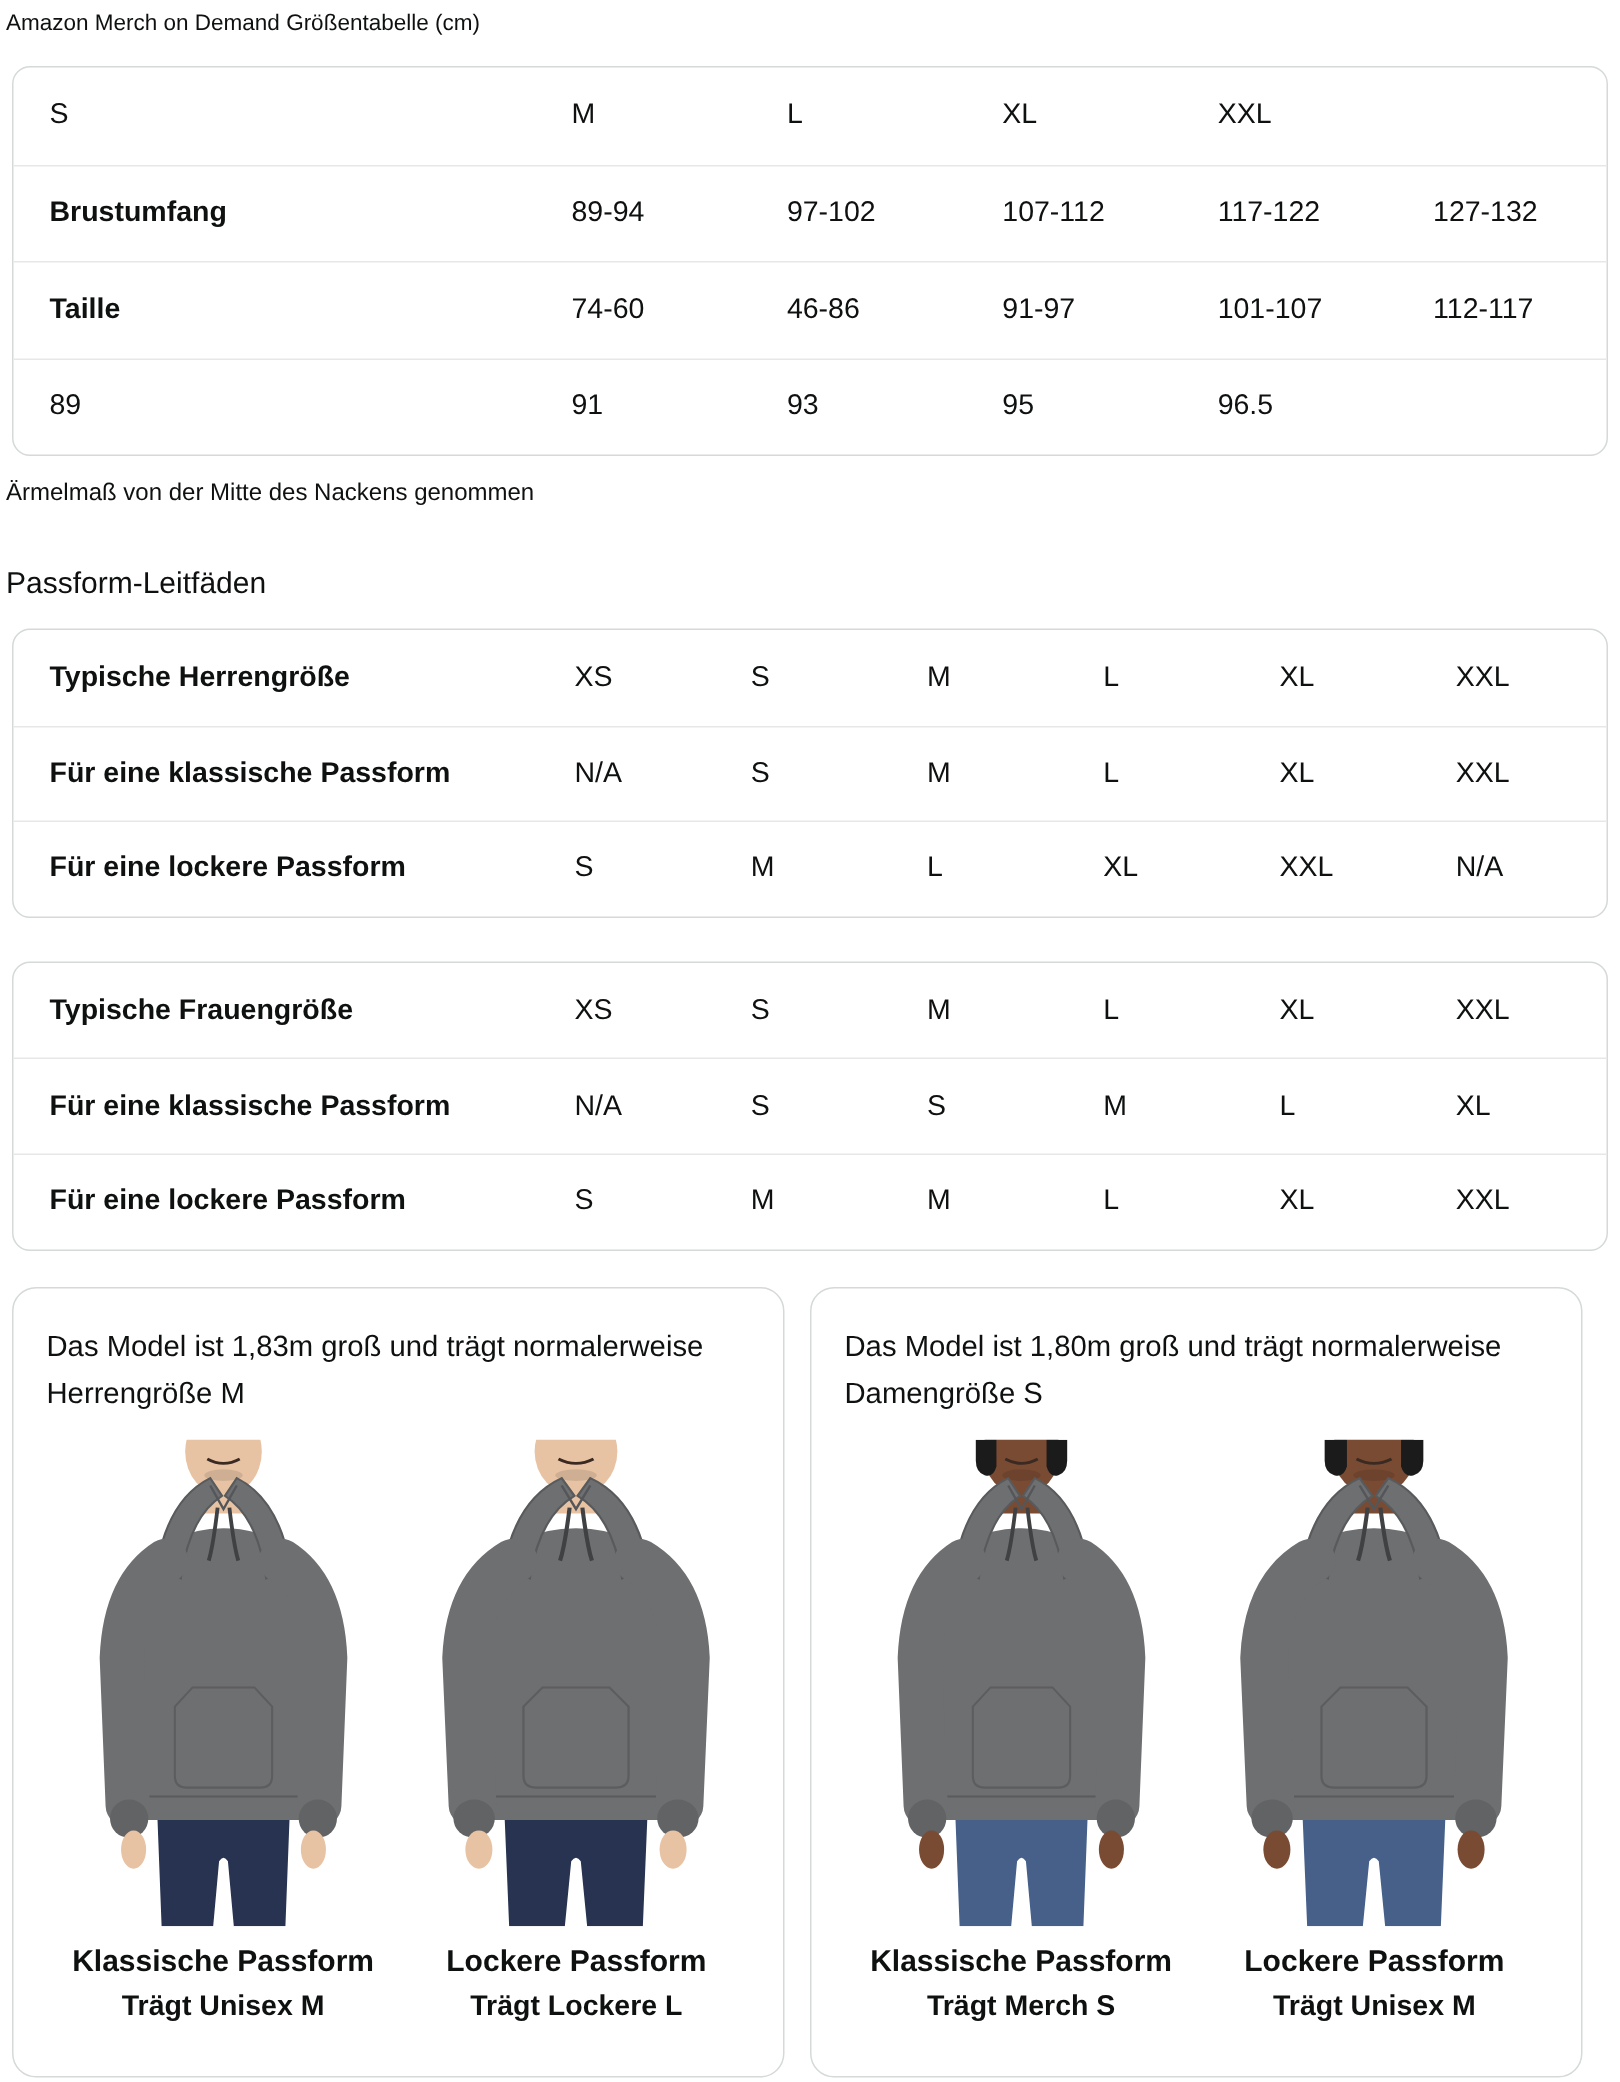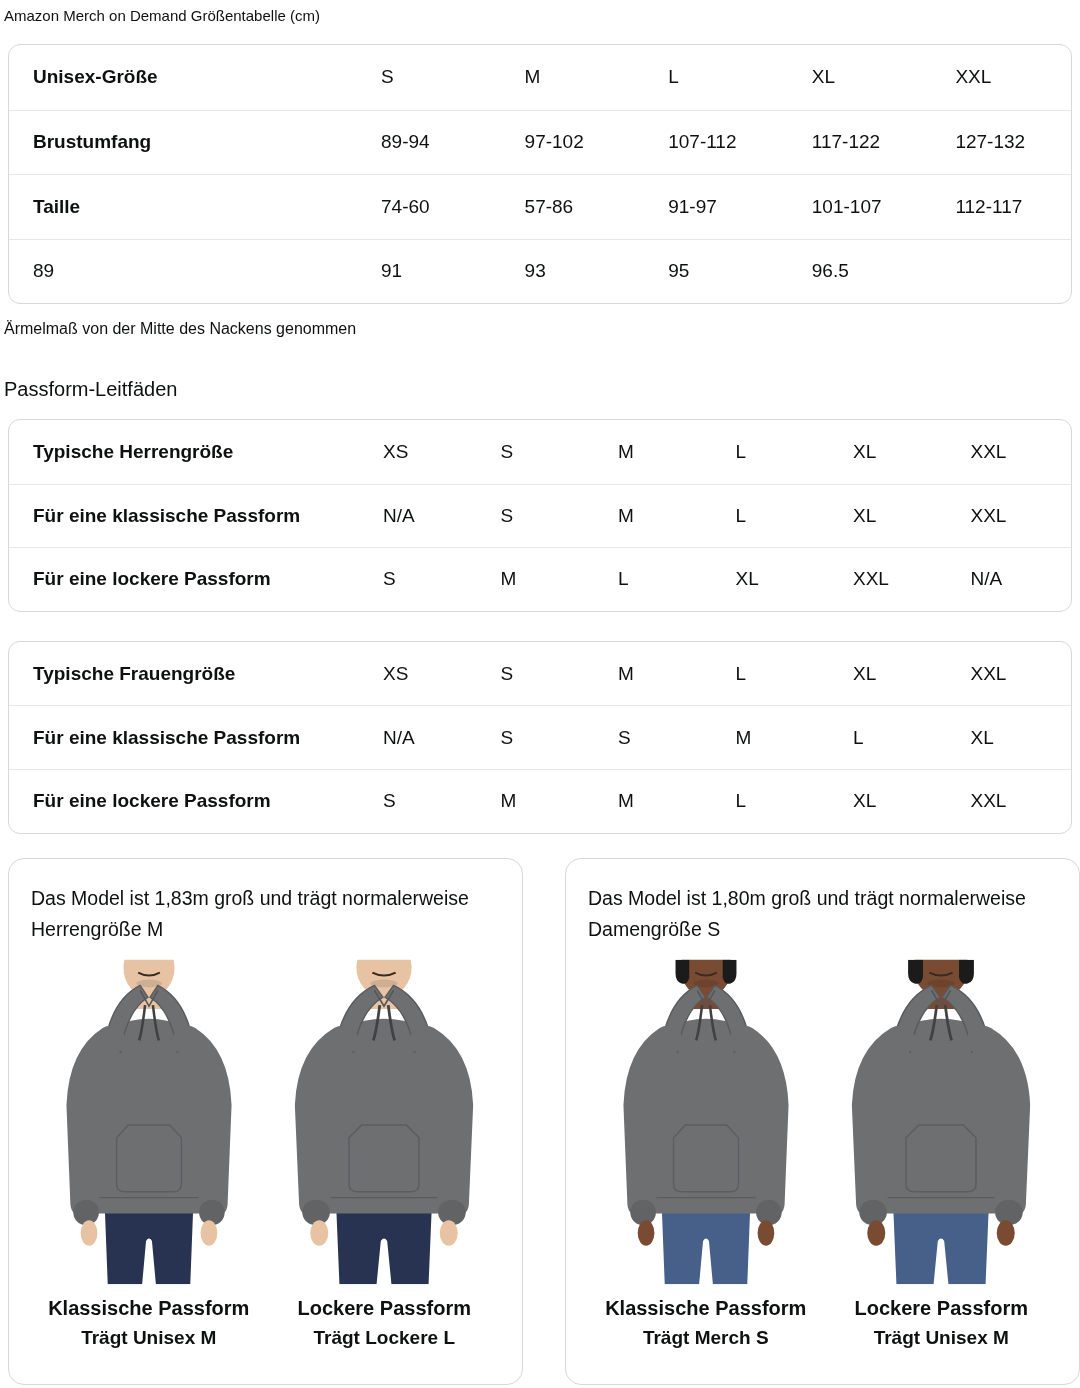--- a/index.html
+++ b/index.html
@@ -14,21 +14,21 @@
   .tbl .trow:first-child{border-top:none;}
   .size-tbl{margin-top:16px;}
   .size-tbl .trow{grid-template-columns:348px 143.6px 143.6px 143.6px 143.6px auto;height:64.5px;}
   .fit-tbl .trow{grid-template-columns:350px 117.5px 117.5px 117.5px 117.5px 117.5px auto;height:63.6px;}
   .tbl .tlabel{font-weight:700;font-size:19px;}
   .tbl .tcell{font-size:19px;}
   .note{margin:14px 0 0 4px;font-size:16px;line-height:22px;}
   .section-heading{margin:36px 0 0 4px;font-size:20px;font-weight:400;line-height:26px;}
   .men-tbl{margin-top:17px;}
   .women-tbl{margin-top:29px;}
-  .cards{margin:24px 0 0 8px;display:flex;gap:42px;}
+  .cards{margin:24px 0 0 8px;display:flex;gap:17px;}
   .card{width:515px;height:527px;border:1px solid #D5D9D9;border-radius:16px;box-sizing:border-box;padding:24px 20px 0 22px;background:#fff;}
   .card-desc{font-size:19.5px;line-height:31px;max-width:450px;}
   .figures{display:flex;margin-top:12px;}
   .figure-col{width:50%;display:flex;flex-direction:column;align-items:center;}
   .figure-box{width:226px;height:330px;}
   .figure-box svg{display:block;width:226px;height:330px;}
   .fig-loose{transform:scaleX(1.08);transform-origin:50% 100%;}
   .caption-fit{font-weight:700;font-size:20px;margin-top:9px;line-height:24px;text-align:center;}
   .caption-size{font-size:19px;margin-top:6px;line-height:23px;text-align:center;font-weight:bold;}
   
@@ -75,39 +75,38 @@
       <ellipse cx="54" cy="278" rx="8.5" ry="13" fill="var(--skin)"></ellipse>
       <ellipse cx="176" cy="278" rx="8.5" ry="13" fill="var(--skin)"></ellipse>
     </symbol>
   </defs>
 </svg>
 
 <h1 class="page-title">Amazon Merch on Demand Größentabelle (cm)</h1>
 
 <div class="tbl size-tbl">
   <div class="trow">
-    <div class="tlabel">Unisex-Größe</div>
     <div class="tcell">S</div>
     <div class="tcell">M</div>
     <div class="tcell">L</div>
     <div class="tcell">XL</div>
     <div class="tcell">XXL</div>
   </div>
   <div class="trow">
     <div class="tlabel">Brustumfang</div>
     <div class="tcell">89-94</div>
     <div class="tcell">97-102</div>
     <div class="tcell">107-112</div>
     <div class="tcell">117-122</div>
     <div class="tcell">127-132</div>
   </div>
   <div class="trow">
     <div class="tlabel">Taille</div>
     <div class="tcell">74-60</div>
-    <div class="tcell">57-86</div>
+    <div class="tcell">46-86</div>
     <div class="tcell">91-97</div>
     <div class="tcell">101-107</div>
     <div class="tcell">112-117</div>
   </div>
   <div class="trow">
     <div class="tcell">89</div>
     <div class="tcell">91</div>
     <div class="tcell">93</div>
     <div class="tcell">95</div>
     <div class="tcell">96.5</div>

